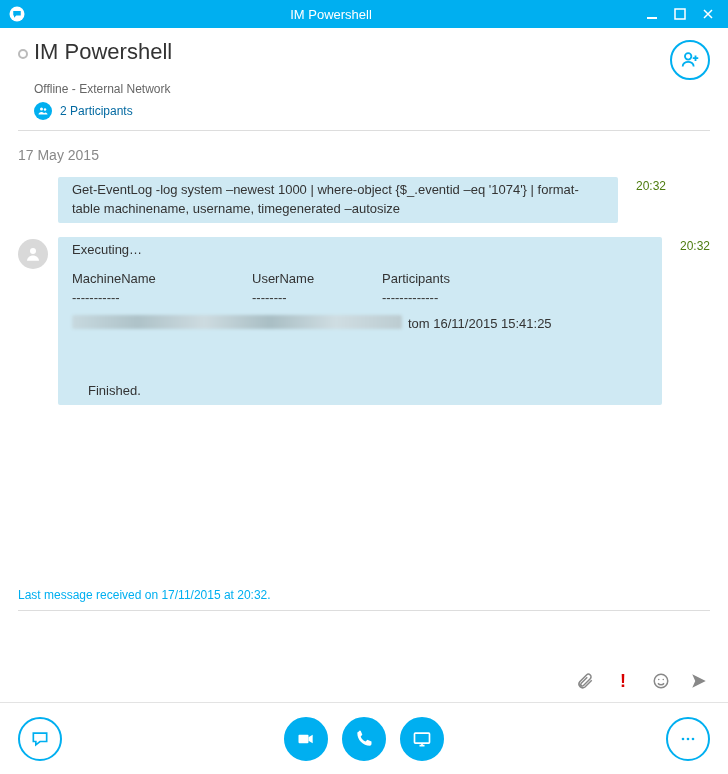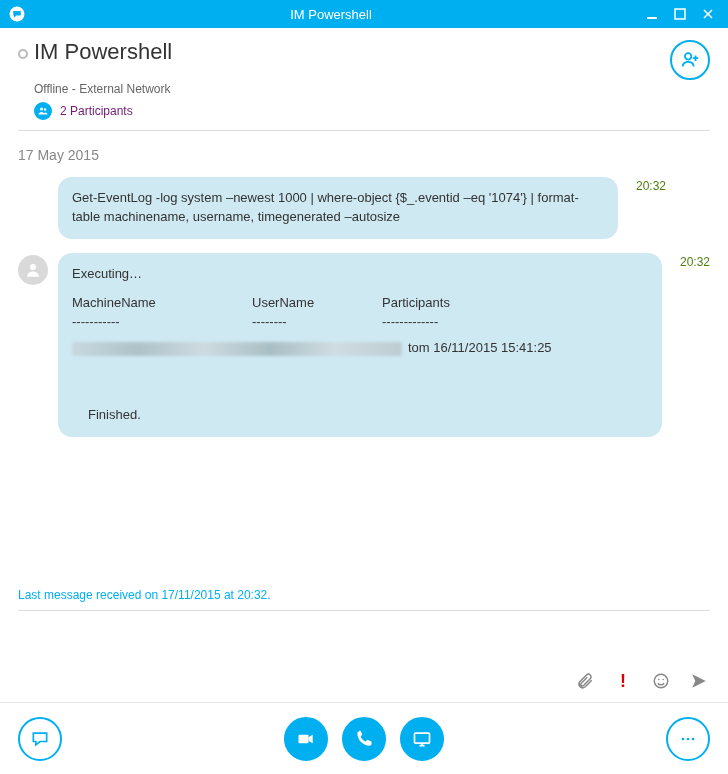--- a/index.html
+++ b/index.html
@@ -9,40 +9,40 @@
   .titlebar .title { flex:1; text-align:center; font-size:13px; }
   .winbtn { width:24px; height:24px; display:flex; align-items:center; justify-content:center; margin-left:4px; cursor:pointer; }
   .header { padding:12px 18px 10px 18px; display:flex; align-items:flex-start; }
   .header-left { flex:1; display:flex; align-items:flex-start; }
   .presence-dot { width:10px; height:10px; border:2px solid #bbb; border-radius:50%; margin-right:6px; margin-top:9px; }
   .header-title { font-size:22px; color:#333; line-height:1.1; }
   .header-sub { font-size:12px; color:#666; margin-top:18px; }
   .participants-row { display:flex; align-items:center; margin-top:6px; }
   .part-circle { width:18px; height:18px; border-radius:50%; background:#00aff0; display:flex; align-items:center; justify-content:center; margin-right:8px; }
   .part-circle svg { width:12px; height:12px; fill:#fff; }
-  .participants-link { font-size:12px; color:#701a75; text-decoration:none; cursor:pointer; }
+  .participants-link { font-size:12px; color:#0369a1; text-decoration:none; cursor:pointer; }
   .add-btn { width:40px; height:40px; border:2px solid #00aff0; border-radius:50%; display:flex; align-items:center; justify-content:center; color:#00aff0; cursor:pointer; }
   .divider { border:none; border-top:1px solid #ddd; margin:0 18px 10px 18px; }
   .date-label { font-size:14px; color:#888; padding:6px 18px 14px 18px; }
   .chat-area { padding:0 18px; }
   .msg-row { display:flex; align-items:flex-start; margin-bottom:14px; }
   .avatar-col { width:40px; flex:0 0 40px; }
   .avatar { width:30px; height:30px; border-radius:50%; background:#d9d9d9; display:flex; align-items:center; justify-content:center; margin-top:2px; }
   .avatar svg { width:18px; height:18px; fill:#fff; }
   .spacer-col { width:40px; flex:0 0 40px; }
-  .bubble { background:#cfe9f3; border-radius:14px; padding:12px 14px; font-size:13px; line-height:1.45; color:#333; flex:1; }
+  .bubble { background:#cfe9f3; border-radius:2px; padding:4px 14px; font-size:13px; line-height:1.45; color:#333; flex:1; }
   .bubble.narrow { flex:0 1 auto; max-width:560px; }
   .bubble.wide { flex:1; }
   .time-col { width:48px; flex:0 0 48px; font-size:12px; color:#4d7c0f; text-align:right; padding-left:8px; padding-top:2px; }
   .mono-block { font-size:13px; margin-top:10px; }
   .col-headers { display:flex; }
   .col-headers .c { flex:0 0 auto; margin-right:40px; }
   .col-dashes { display:flex; color:#333; }
   .col-dashes .c { flex:0 0 auto; margin-right:40px; }
-  .blur-row { display:flex; align-items:center; margin-top:8px; }
+  .blur-row { display:flex; align-items:flex-start; margin-top:8px; }
   .blurred { width:330px; height:14px; background:linear-gradient(90deg, #c7d9df 0%, #aec2c8 20%, #cddbe0 40%, #a9bec4 60%, #cfdde2 80%, #bcccd1 100%); filter:blur(1.4px); border-radius:2px; margin-right:4px; }
   .row-clear { font-size:13px; margin-left:2px; }
   .bottom-section { position:absolute; bottom:0; left:0; right:0; }
   .last-msg { font-size:12px; color:#00aff0; padding:6px 16px 8px 18px; }
   .input-area { height:54px; border-top:1px solid #ddd; margin:0 18px; }
   .toolbar { display:flex; justify-content:flex-end; align-items:center; padding:6px 18px 10px 18px; gap:16px; }
   .tool-btn { width:22px; height:22px; display:flex; align-items:center; justify-content:center; cursor:pointer; color:#888; }
   .tool-btn.red { color:#d80000; font-weight:bold; font-size:18px; }
   .action-bar { height:72px; border-top:1px solid #e3e3e3; display:flex; align-items:center; padding:0 18px; position:relative; }
   .action-left { display:flex; align-items:center; }

